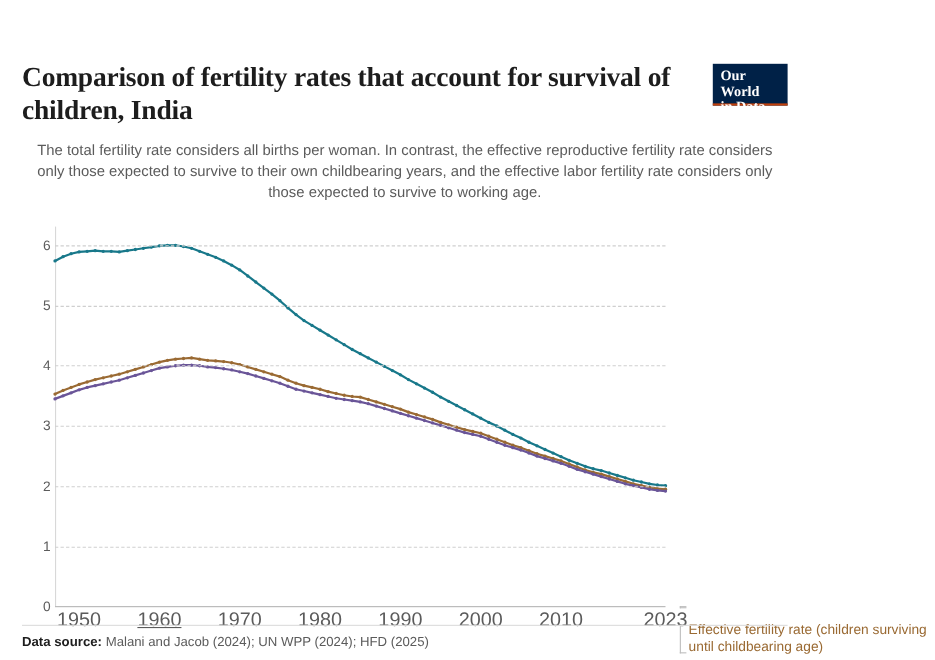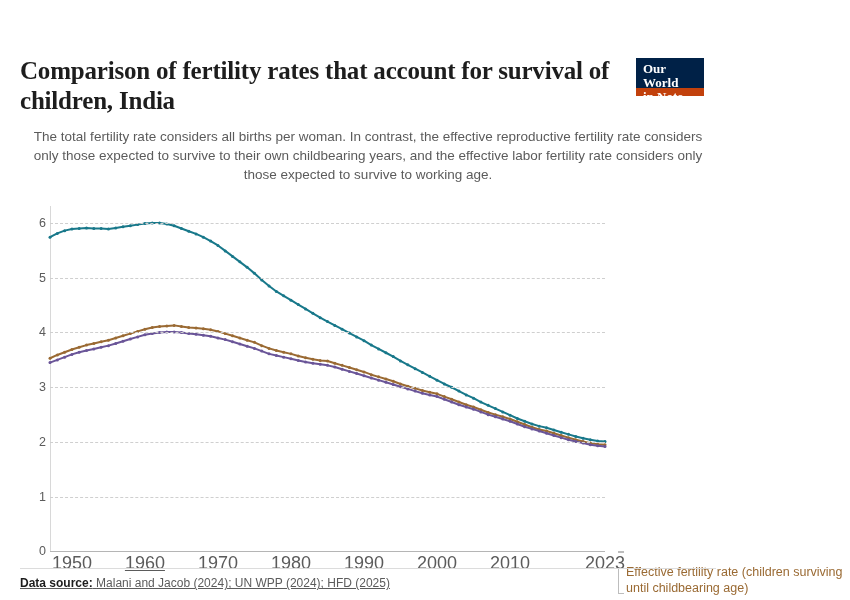--- a/index.html
+++ b/index.html
@@ -39,33 +39,33 @@
   .subtitle {
     font-size: 13.5px;
     line-height: 1.42;
     color: #5b5b5b;
     margin: 12px 0 0 0;
     max-width: 790px;
     text-align: center;
   }
   .owid-logo {
     position: absolute;
-    right: 12px;
+    right: 0;
     top: 2px;
     width: 68px;
     height: 38px;
     background: #002147;
     color: #ffffff;
     font-family: "Liberation Serif", serif;
     font-weight: 700;
     font-size: 13px;
     line-height: 1.08;
     padding: 4px 6px 0 7px;
     box-sizing: border-box;
-    border-bottom: 8px solid #c2410c;
+    border-bottom: 2px solid #c2410c;
   }
   .owid-logo .l2 { display: block; }
 
   
   .chart-wrap {
     position: relative;
     margin-top: 14px;
     width: 810px;
     height: 375px;
   }
@@ -158,21 +158,20 @@
     color: #5b5b5b;
   }
   .footer .rule {
     border-top: 1px solid #dcdcdc;
     margin-bottom: 7px;
   }
   .footer-row {
     display: flex;
     justify-content: flex-start;
     align-items: baseline;
-    text-decoration: underline;
   }
   .footer b, .footer .strong {
     color: #1d1d1d;
     font-weight: 700;
   }
   .note {
     margin-top: 8px;
     line-height: 1.4;
     max-width: 790px;
   }
@@ -181,21 +180,21 @@
 </head>
 <body>
 
 <div class="page">
 
   <div class="header">
     <h1 class="title">Comparison of fertility rates that account for survival of children, India</h1>
     <p class="subtitle">The total fertility rate considers all births per woman. In contrast, the effective reproductive fertility rate considers only those expected to survive to their own childbearing years, and the effective labor fertility rate considers only those expected to survive to working age.</p>
     <div class="owid-logo">
       <span class="l1">Our World</span>
-      <span class="l2">in Note</span>
+      <span class="l2">in Data</span>
     </div>
   </div>
 
   <div class="chart-wrap">
     <div class="axis-left-rule"></div>
     <div class="plot" id="plot">
       <svg class="lines" id="lines" viewBox="0 0 555 345" preserveAspectRatio="none">
           <path d="M0.00 31.21 L7.30 27.38 L14.61 24.64 L21.91 23.00 L29.21 22.45 L36.51 21.90 L43.82 22.45 L51.12 22.45 L58.42 23.00 L65.72 21.90 L73.03 20.81 L80.33 19.71 L87.63 18.62 L94.93 17.52 L102.24 16.98 L109.54 16.98 L116.84 18.07 L124.14 19.71 L131.45 22.45 L138.75 25.19 L146.05 27.93 L153.36 31.21 L160.66 35.05 L167.96 39.43 L175.26 44.90 L182.57 50.38 L189.87 55.86 L197.17 61.33 L204.47 67.36 L211.78 73.93 L219.08 79.95 L226.38 85.43 L233.68 89.81 L240.99 94.19 L248.29 98.57 L255.59 102.95 L262.89 107.33 L270.20 111.71 L277.50 115.55 L284.80 119.38 L292.11 123.21 L299.41 127.05 L306.71 130.88 L314.01 134.71 L321.32 139.10 L328.62 142.93 L335.92 146.76 L343.22 150.60 L350.53 154.98 L357.83 158.81 L365.13 162.64 L372.43 166.48 L379.74 170.31 L387.04 174.14 L394.34 177.98 L401.64 181.26 L408.95 185.10 L416.25 188.93 L423.55 192.21 L430.86 196.05 L438.16 199.33 L445.46 202.62 L452.76 205.90 L460.07 209.19 L467.37 212.48 L474.67 215.21 L481.97 217.95 L489.28 220.14 L496.58 221.79 L503.88 223.98 L511.18 226.17 L518.49 228.36 L525.79 230.55 L533.09 232.19 L540.39 233.83 L547.70 234.93 L555.00 235.48" fill="none" stroke="#18788a" stroke-width="2" stroke-linejoin="round" stroke-linecap="round"></path>
           <circle cx="0.00" cy="31.21" r="1.5" fill="#18788a"></circle>
           <circle cx="7.30" cy="27.38" r="1.5" fill="#18788a"></circle>

